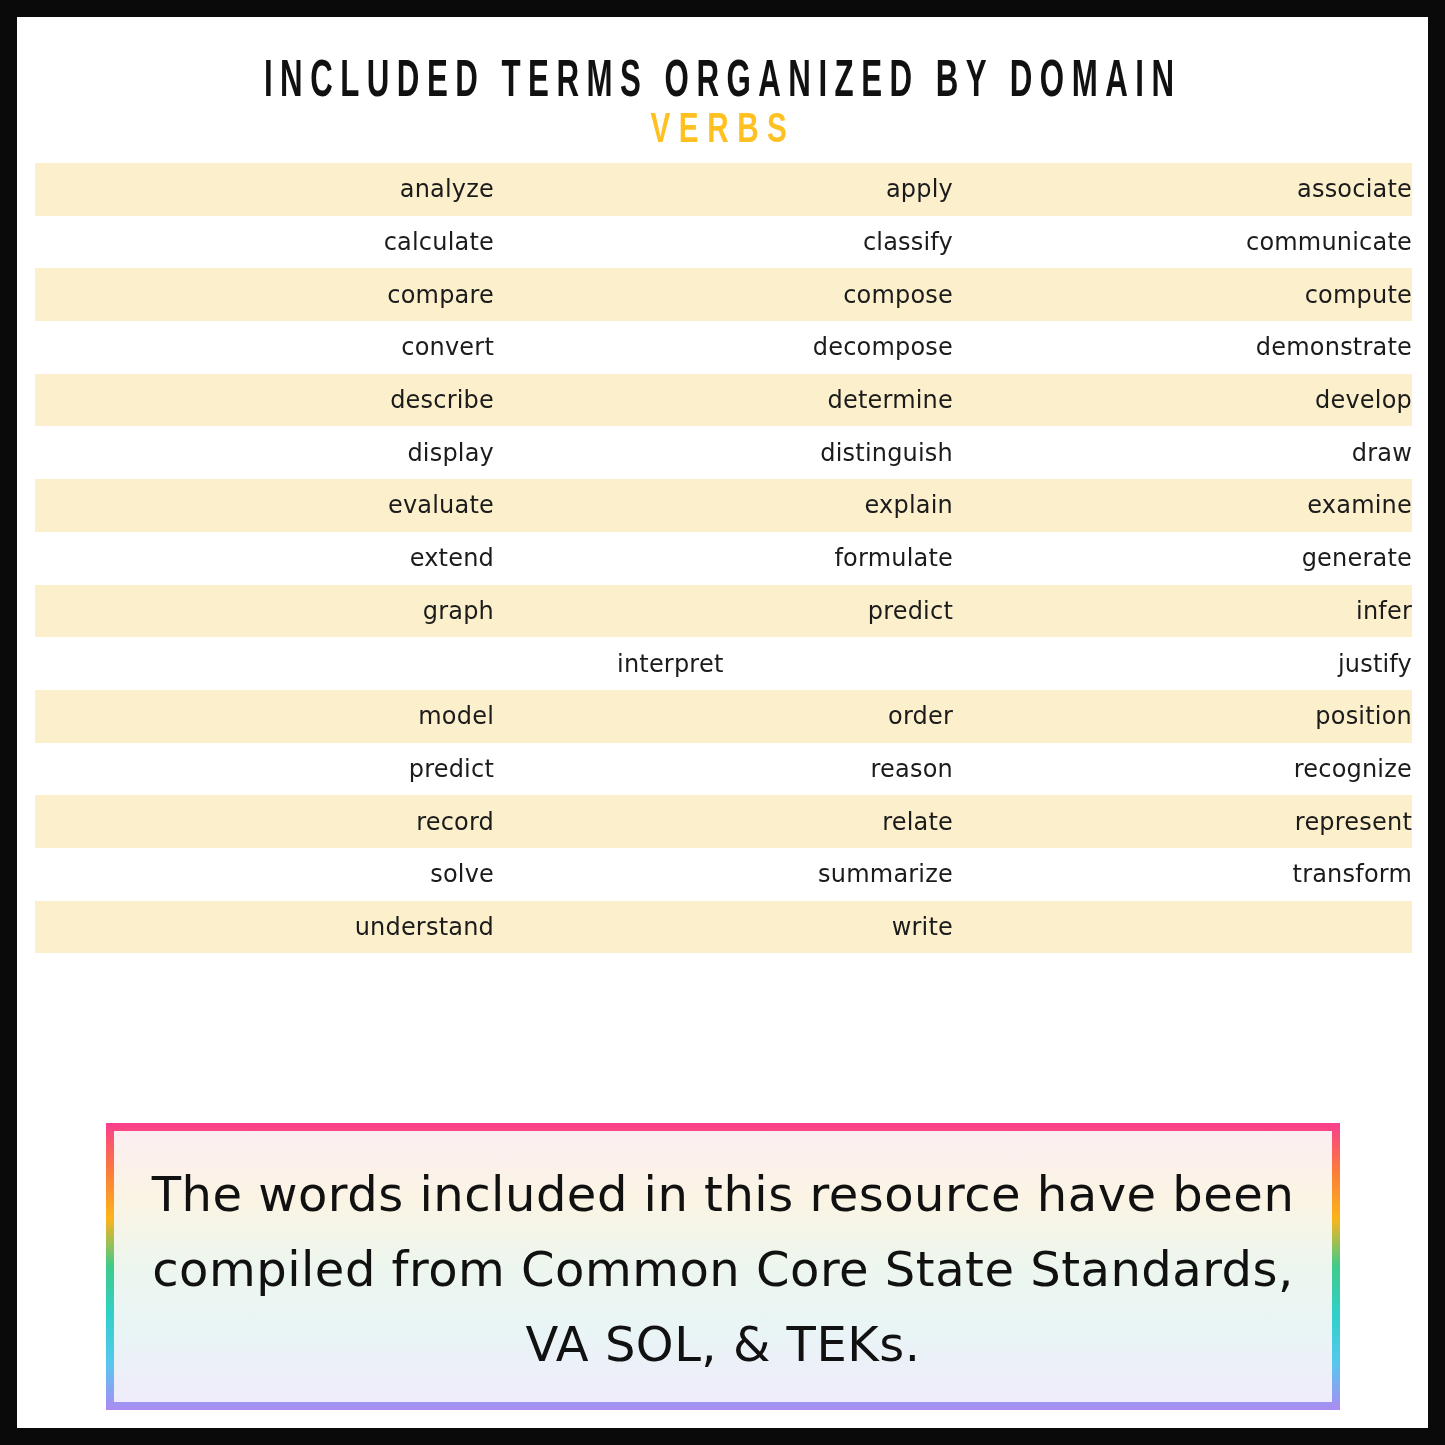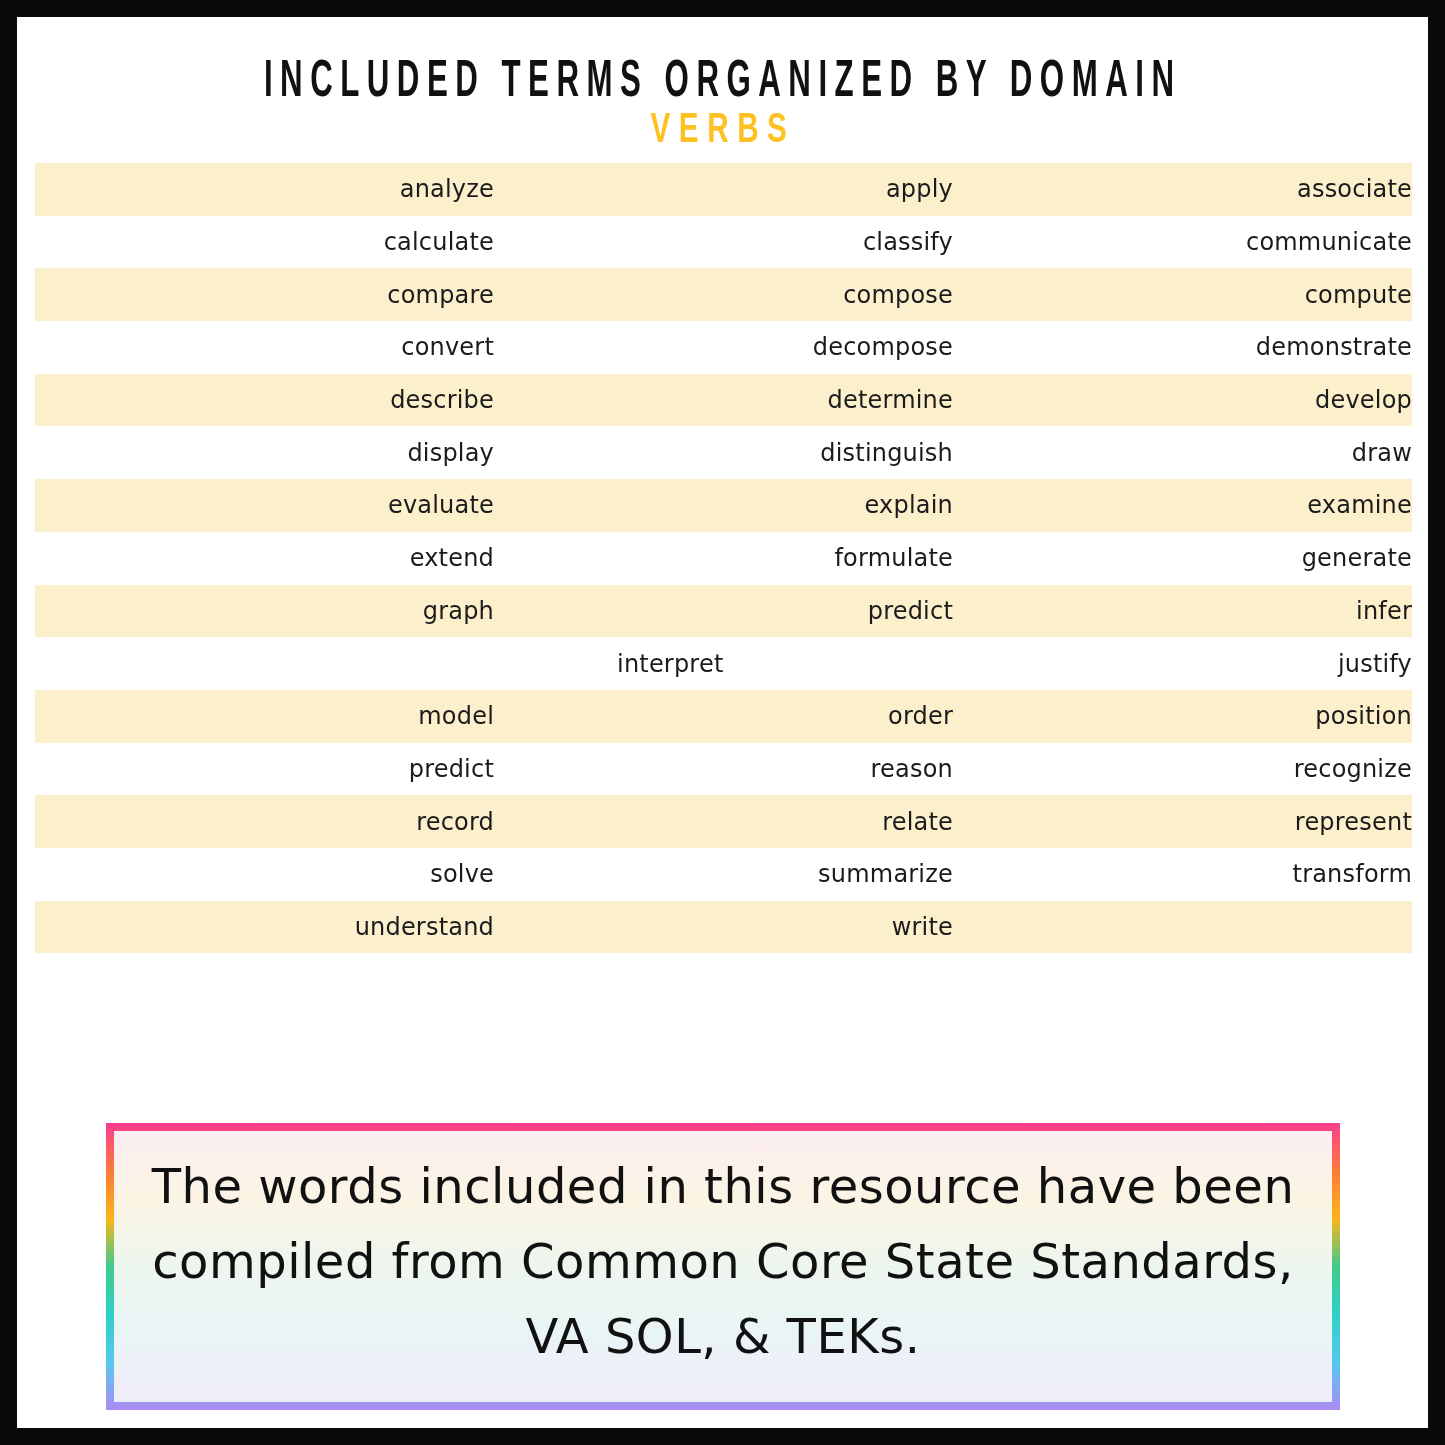--- a/index.html
+++ b/index.html
@@ -84,21 +84,21 @@
     width: 1234px;
     height: 287px;
     padding: 8px;              
     box-sizing: border-box;
     
   }
   .note-inner {
     width: 100%;
     height: 100%;
     box-sizing: border-box;
-    padding-top: 18px;
+    padding-top: 26px;
     text-align: center;
     
   }
   .note-line {
     font-size: 48px;
     line-height: 75px;
     color: #111111;
     letter-spacing: 0.5px;
     white-space: nowrap;
   }

